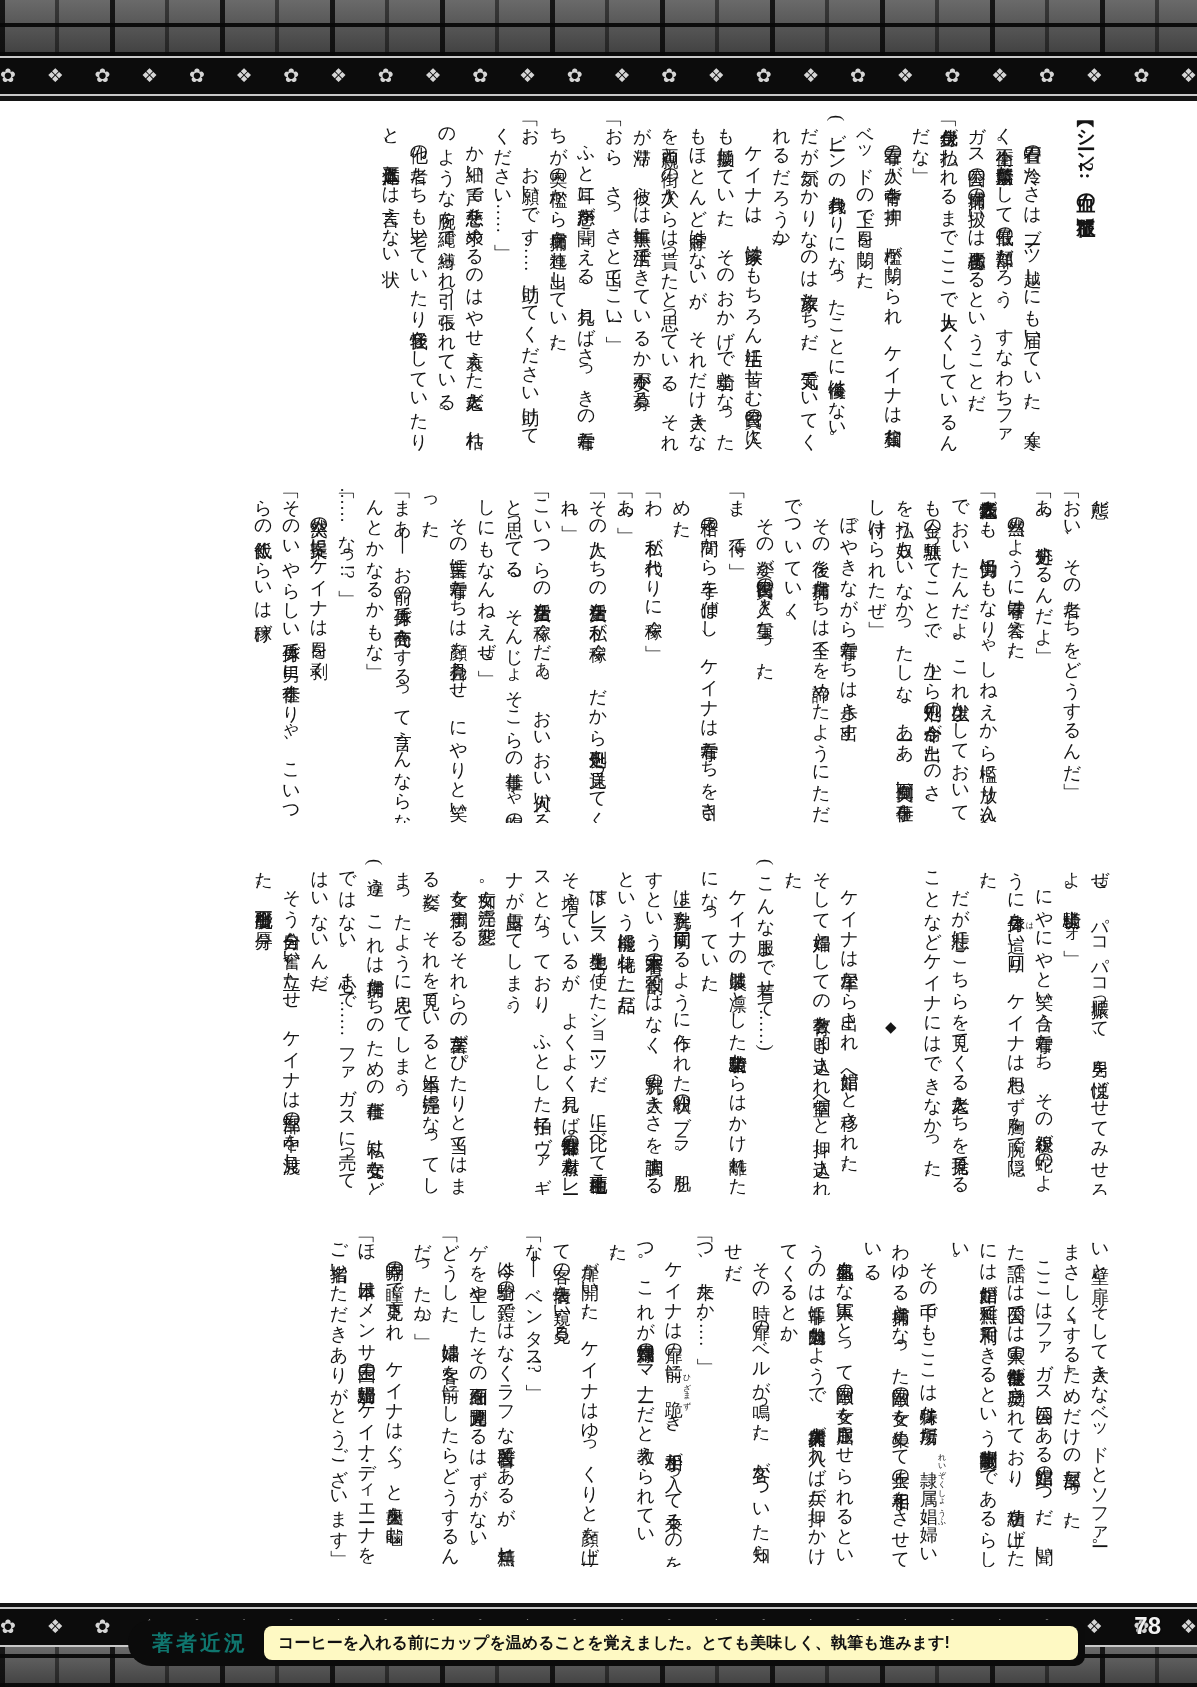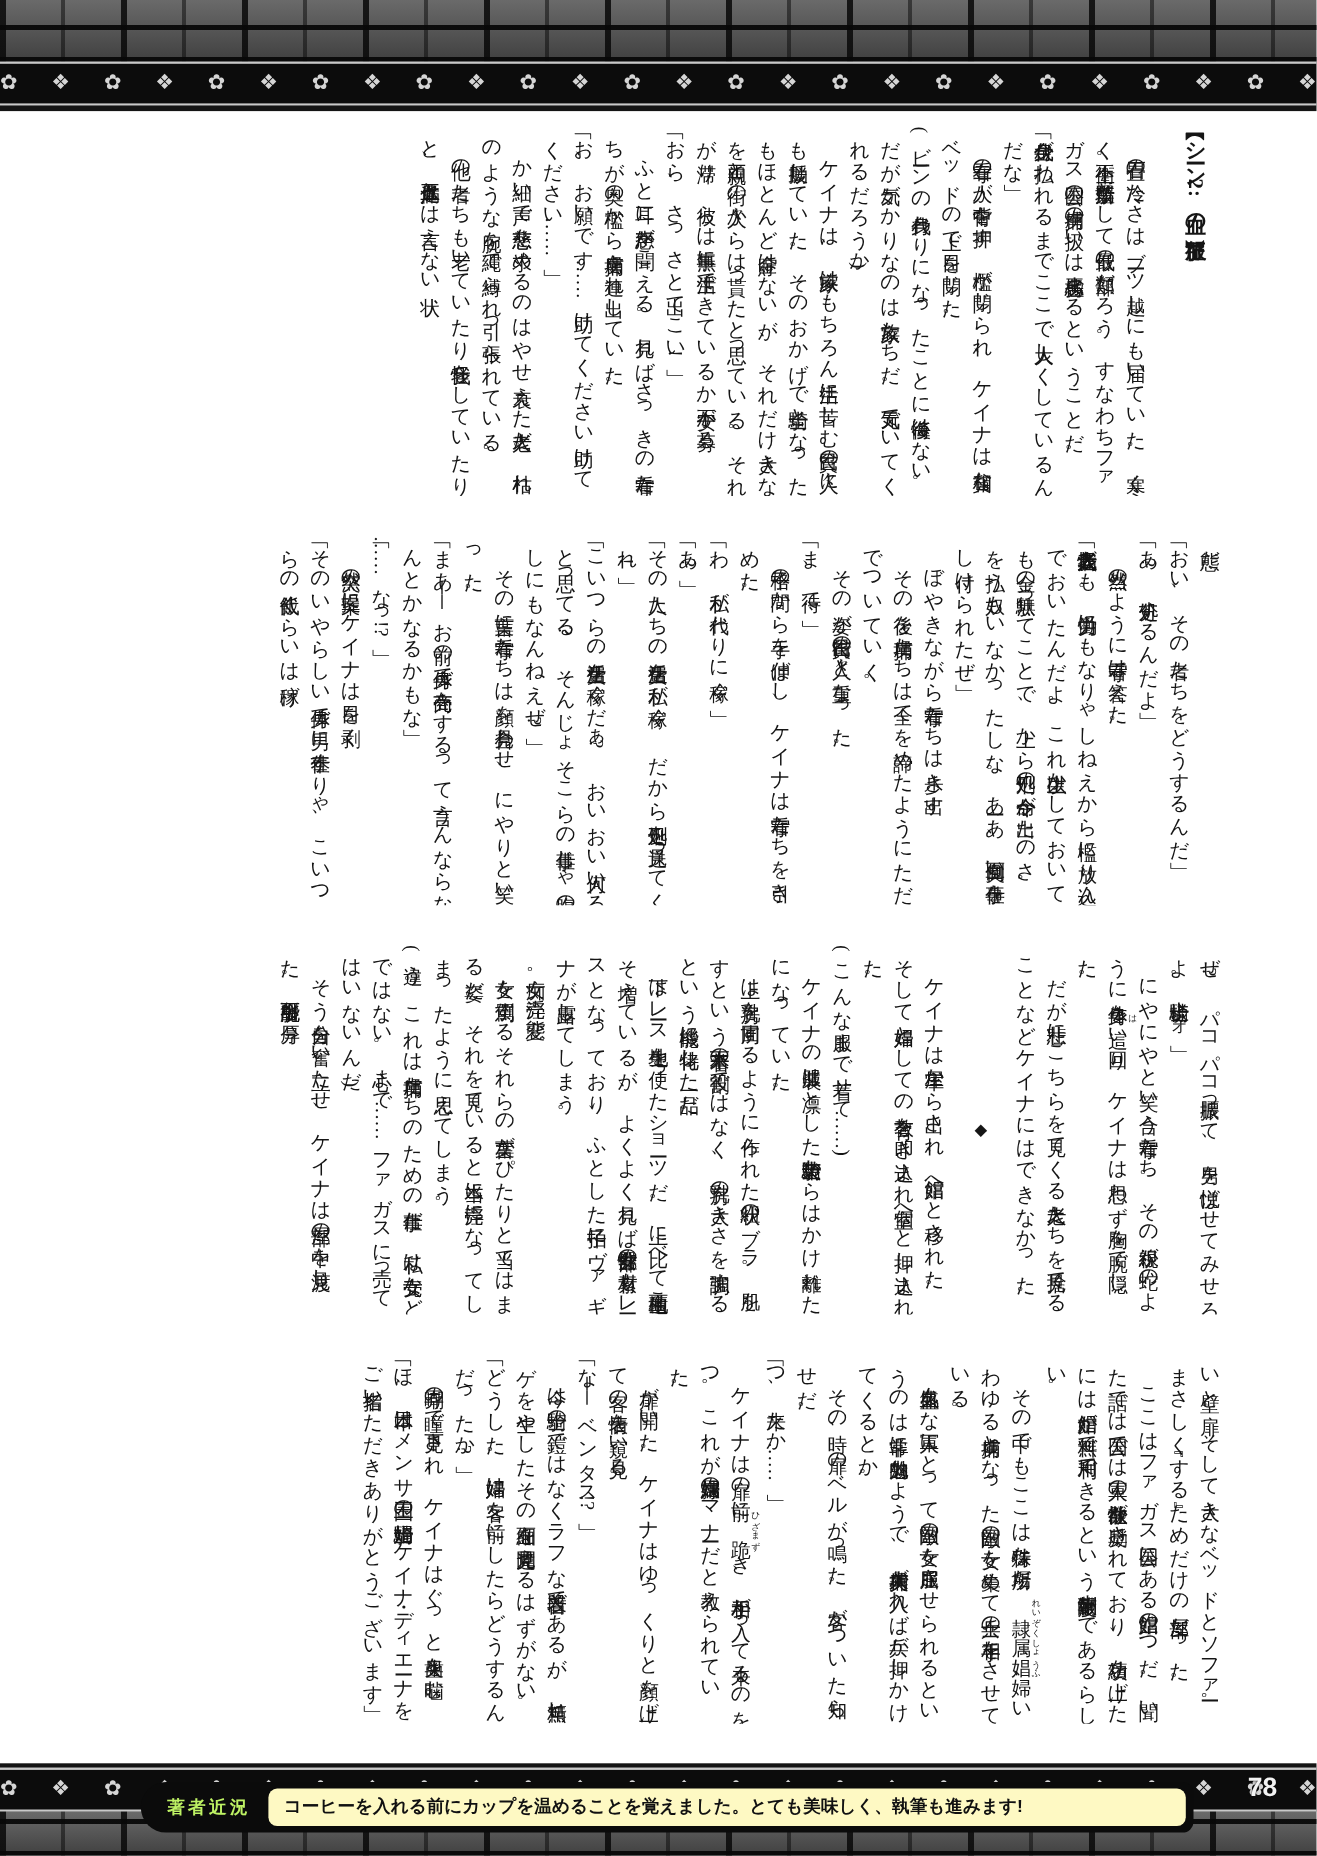--- a/index.html
+++ b/index.html
@@ -63,22 +63,22 @@
     z-index:3;text-shadow:0 0 2px #000;
   }
   .author-bar{
     position:absolute;top:13px;left:128px;width:957px;height:46px;
     background:#0b0b0b;border-radius:23px 10px 10px 23px;
     display:flex;align-items:center;
     box-sizing:border-box;padding:0 7px 0 0;
     z-index:2;
   }
   .author-label{
-    color:#bef264;font-family:"Liberation Sans", sans-serif;
-    font-weight:bold;font-size:16px;letter-spacing:3px;
+    color:#0f766e;font-family:"Liberation Sans", sans-serif;
+    font-weight:bold;font-size:21px;letter-spacing:3px;
     padding:0 16px 0 24px;white-space:nowrap;
   }
   .author-note{
     flex:1;background:#fef9c3;border-radius:8px;
     height:34px;line-height:34px;
     font-family:"Liberation Sans", sans-serif;
     font-weight:bold;font-size:16px;color:#111111;
     padding:0 14px;white-space:nowrap;overflow:hidden;
   }
 </style>

